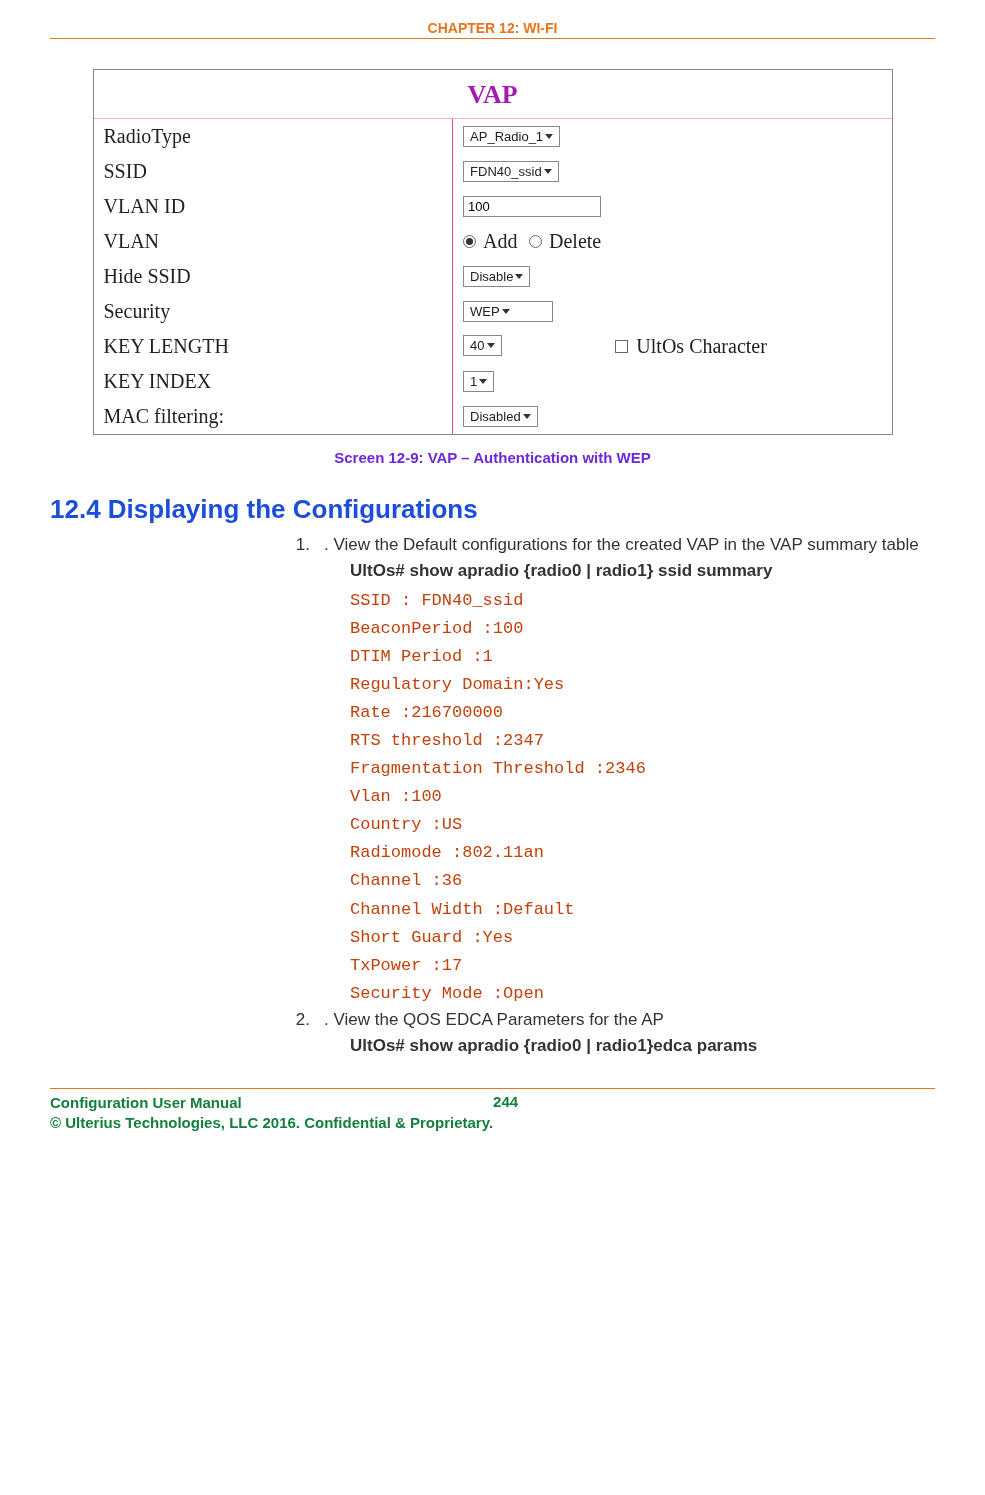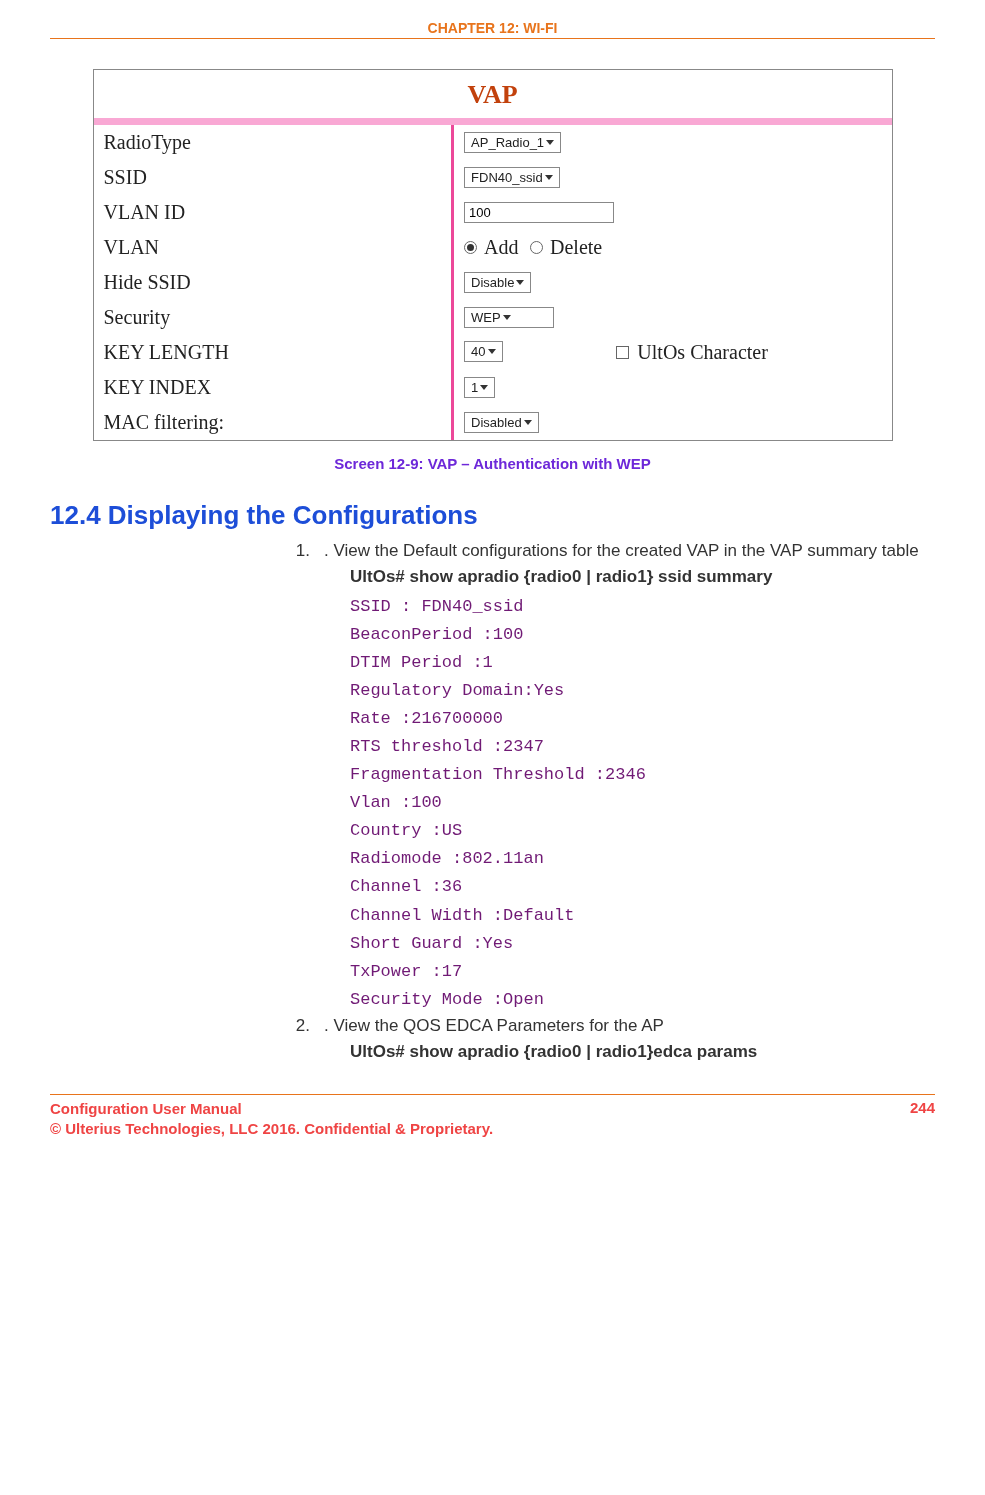--- a/index.html
+++ b/index.html
@@ -24,49 +24,49 @@
     margin-bottom: 30px;
   }
   .vap-panel {
     margin: 0 auto 14px auto;
     width: 800px;
     border: 1px solid #888;
     background: #fff;
   }
   .vap-title {
     text-align: center;
-    color: #c2410c;
+    color: #a21caf;
     font-weight: bold;
     font-size: 26px;
     font-family: "Times New Roman", serif;
     padding: 10px 0 8px 0;
-    border-bottom: 7px solid #f9a8d4;
+    border-bottom: 1px solid #f9a8d4;
   }
   .vap-table {
     width: 100%;
     border-collapse: collapse;
     font-family: "Times New Roman", serif;
     font-size: 20px;
   }
   .vap-table td {
     padding: 6px 10px;
-    border-right: 3px solid #ec4899;
+    border-right: 1px solid #ec4899;
     vertical-align: middle;
   }
   .vap-table td:last-child { border-right: none; }
   .vap-table td.label-cell { width: 45%; }
   .vap-table td.control-cell { width: 55%; font-family: Arial, sans-serif; font-size: 14px; }
   .select-box, .text-box {
     font-family: Arial, sans-serif;
     font-size: 13px;
     padding: 2px 4px;
     border: 1px solid #888;
     background: #fff;
   }
-  .text-box { width: 150px; }
+  .text-box { width: 138px; }
   .select-box {
     display: inline-flex;
     align-items: center;
     gap: 2px;
     padding: 2px 6px;
     cursor: pointer;
   }
   .caret {
     width: 0; height: 0;
     border-left: 4px solid transparent;
@@ -141,32 +141,31 @@
   .cmd-bold {
     font-weight: bold;
     margin: 6px 0 6px 26px;
     font-size: 17px;
   }
   .mono-block {
     font-family: "Courier New", monospace;
     font-size: 17px;
     margin-left: 26px;
     line-height: 1.65;
-    color: #701a75;
+    color: #c2410c;
     white-space: pre;
   }
   .footer-rule {
     border-top: 1.5px solid #E8741C;
     margin: 14px 50px 0 50px;
   }
   .footer {
     display: flex;
-    justify-content: space-between;
     padding: 4px 50px 18px 50px;
-    color: #ef4444;
+    color: #15803d;
     font-weight: bold;
     font-size: 15px;
   }
   .footer .left { line-height: 1.35; }
 </style>
 </head>
 <body>
 
 <div class="page">
   <div class="chapter-header">CHAPTER 12: WI-FI</div>

